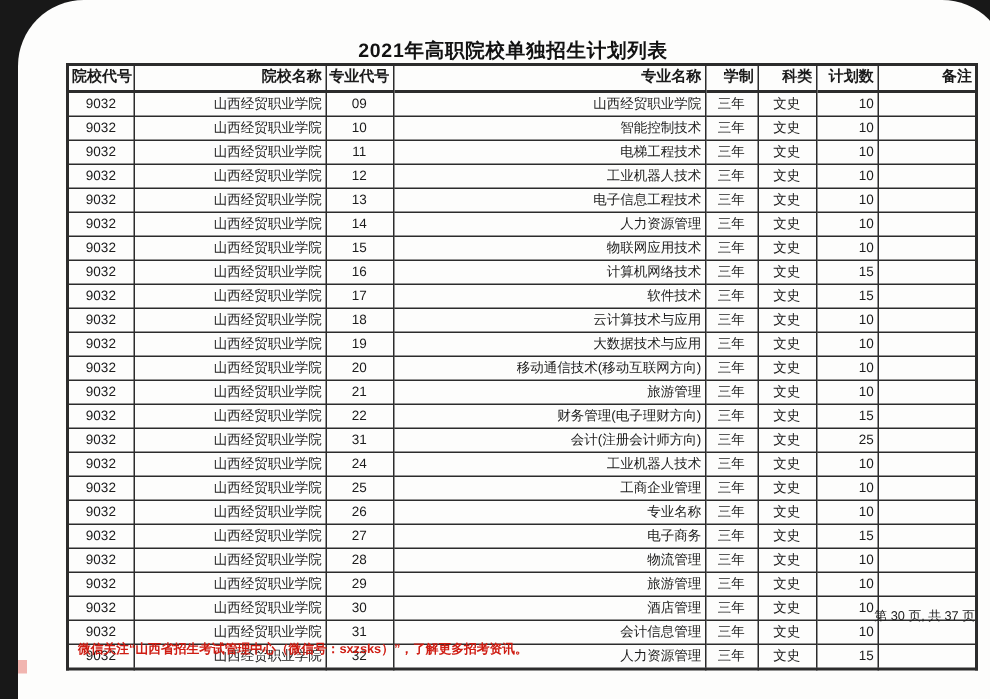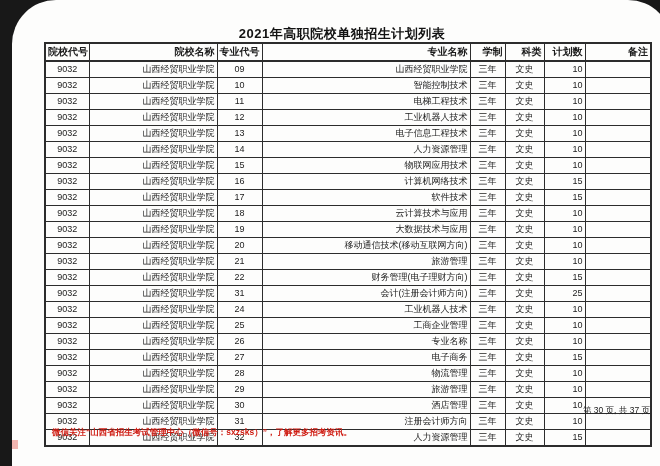--- a/index.html
+++ b/index.html
@@ -271,21 +271,21 @@
           <td class="l">酒店管理</td>
           <td class="c">三年</td>
           <td class="c">文史</td>
           <td class="r">10</td>
           <td class="c"></td>
         </tr>
         <tr>
           <td class="c">9032</td>
           <td class="l">山西经贸职业学院</td>
           <td class="c">31</td>
-          <td class="l">注册会计师方向</td>
+          <td class="l">会计信息管理</td>
           <td class="c">三年</td>
           <td class="c">文史</td>
           <td class="r">10</td>
           <td class="c"></td>
         </tr>
         <tr>
           <td class="c">9032</td>
           <td class="l">山西经贸职业学院</td>
           <td class="c">32</td>
           <td class="l">人力资源管理</td>

